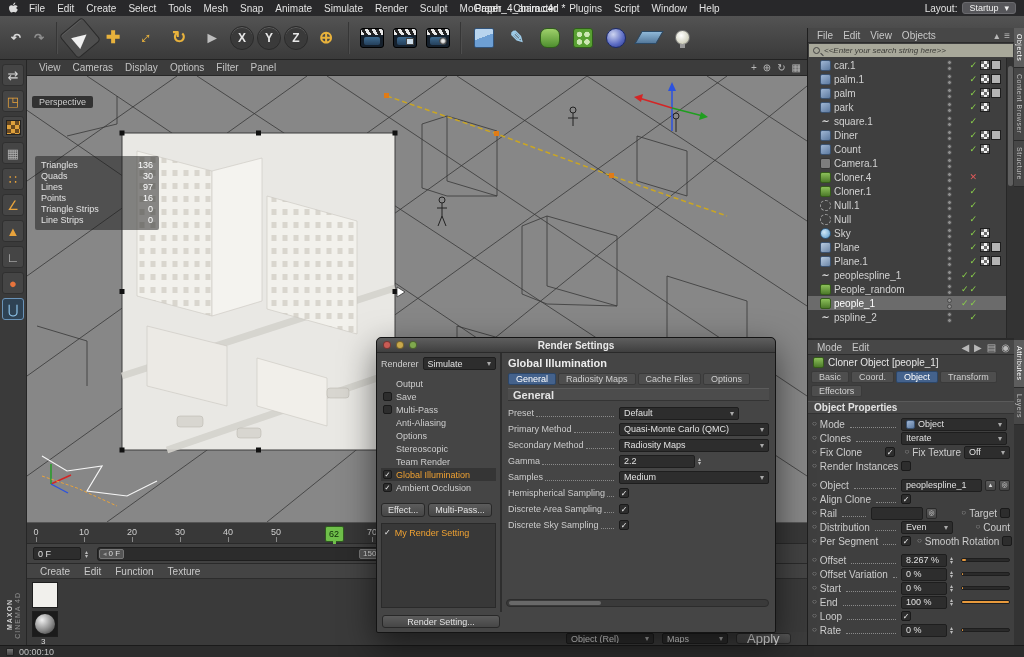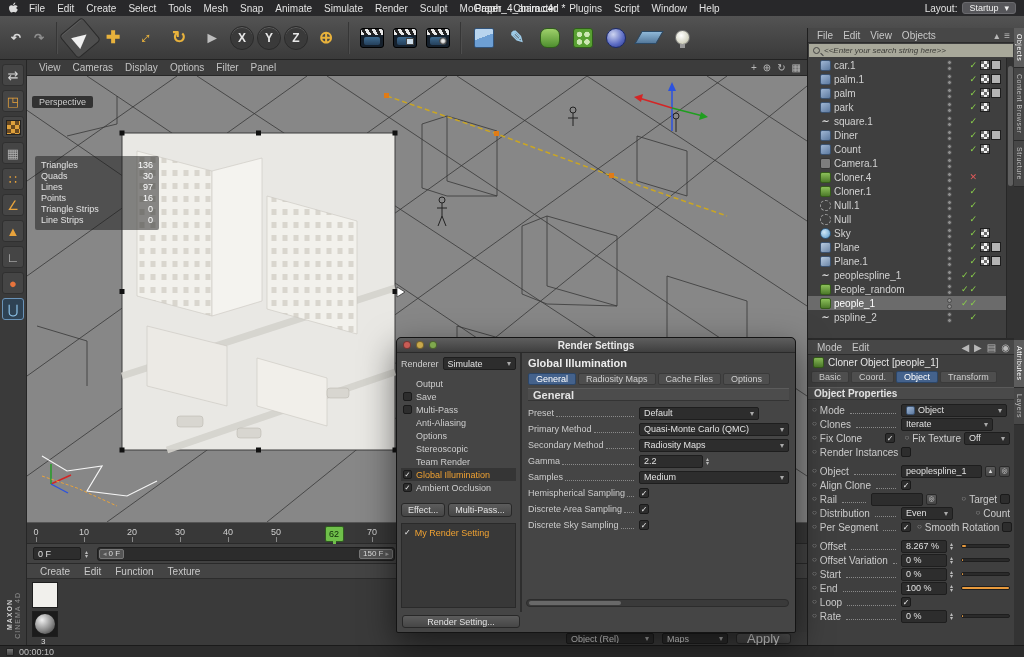--- a/index.html
+++ b/index.html
@@ -153,21 +153,21 @@
 .well.flex{flex:1;}
 
 
 #righttabs{position:absolute;left:1014px;top:28px;width:10px;height:617px;background:#333;z-index:4;}
 #rtabs-top{position:absolute;top:0;left:0;right:0;}
 #rtabs-bottom{position:absolute;top:312px;left:0;right:0;}
 .rtab{writing-mode:vertical-rl;font-size:7px;color:#bdbdbd;background:#474747;border-bottom:1px solid #2b2b2b;padding:6px 1px;width:10px;text-align:center;letter-spacing:.5px;}
 .rtab.active{background:#5d5d5d;color:#fff;}
 
 
-#rswin{position:absolute;left:396px;top:337px;width:400px;height:296px;background:#454545;border:1px solid #141414;border-radius:5px 5px 2px 2px;box-shadow:0 12px 34px rgba(0,0,0,.55);z-index:10;}
+#rswin{position:absolute;left:376px;top:337px;width:400px;height:296px;background:#454545;border:1px solid #141414;border-radius:5px 5px 2px 2px;box-shadow:0 12px 34px rgba(0,0,0,.55);z-index:10;}
 #rstitle{height:15px;background:linear-gradient(#5e5e5e,#3f3f3f);border-bottom:1px solid #2a2a2a;border-radius:5px 5px 0 0;display:flex;align-items:center;padding:0 6px;position:relative;}
 .tl{width:8px;height:8px;border-radius:50%;margin-right:5px;border:1px solid rgba(0,0,0,.4);}
 .tl.red{background:#c95c55;}
 .tl.yel{background:#c9a84c;}
 .tl.grn{background:#7fa84e;}
 #rstitle .t{position:absolute;left:50%;transform:translateX(-50%);color:#e8e8e8;font-size:10px;font-weight:bold;}
 #rsbody{display:flex;height:259px;}
 #rsleft{width:128px;border-right:2px solid #2e2e2e;display:flex;flex-direction:column;padding:4px;}
 #rsrenderer{display:flex;align-items:center;gap:4px;font-size:9px;}
 #rsrenderer .lab{color:#cfcfcf;flex:none;}
@@ -803,41 +803,44 @@
       <div id="amtitle">
         <span class="clonerico"></span>
         <span>Cloner Object [people_1]</span>
       </div>
       <div id="amtabs">
           <span class="ptab">Basic</span>
           <span class="ptab">Coord.</span>
           <span class="ptab active">Object</span>
           <span class="ptab">Transform</span>
         </div>
+      <div id="amtabs2">
+          <span class="ptab">Effectors</span>
+        </div>
       <div id="amsection">Object Properties</div>
       <div id="amrows">
           <div class="amrow">
             <span class="amlab" style="width: 86px;">
               <span class="kdot">○</span>
               <span class="amtxt">Mode</span>
               <span class="leader"></span>
             </span>
             <span class="well dd" style="width: 106px;">
               <span class="wicon"></span>
               <span class="val">Object</span>
               <span class="arr">▾</span>
             </span>
           </div>
           <div class="amrow">
             <span class="amlab" style="width: 86px;">
               <span class="kdot">○</span>
               <span class="amtxt">Clones</span>
               <span class="leader"></span>
             </span>
-            <span class="well dd" style="width: 92px;">
+            <span class="well dd" style="width: 106px;">
               <span class="val">Iterate</span>
               <span class="arr">▾</span>
             </span>
           </div>
           <div class="amrow">
             <span class="amlab" style="width: 70px;">
               <span class="kdot">○</span>
               <span class="amtxt">Fix Clone</span>
             </span>
             <span class="cbx">✓</span>
@@ -1137,21 +1140,21 @@
               <span class="well dd" style="width: 150px;">
                 <span class="val">Radiosity Maps</span>
                 <span class="arr">▾</span>
               </span>
             </div>
             <div class="prow">
               <span class="plab">
                 <span class="ptxt">Gamma</span>
                 <span class="leader"></span>
               </span>
-              <span class="well" style="width: 64px; justify-content: flex-end;">
+              <span class="well" style="width: 76px; justify-content: flex-end;">
                 <span class="val">2.2</span>
               </span>
               <span class="spin">
                 <span>▴</span>
                 <span>▾</span>
               </span>
             </div>
             <div class="prow">
               <span class="plab">
                 <span class="ptxt">Samples</span>

